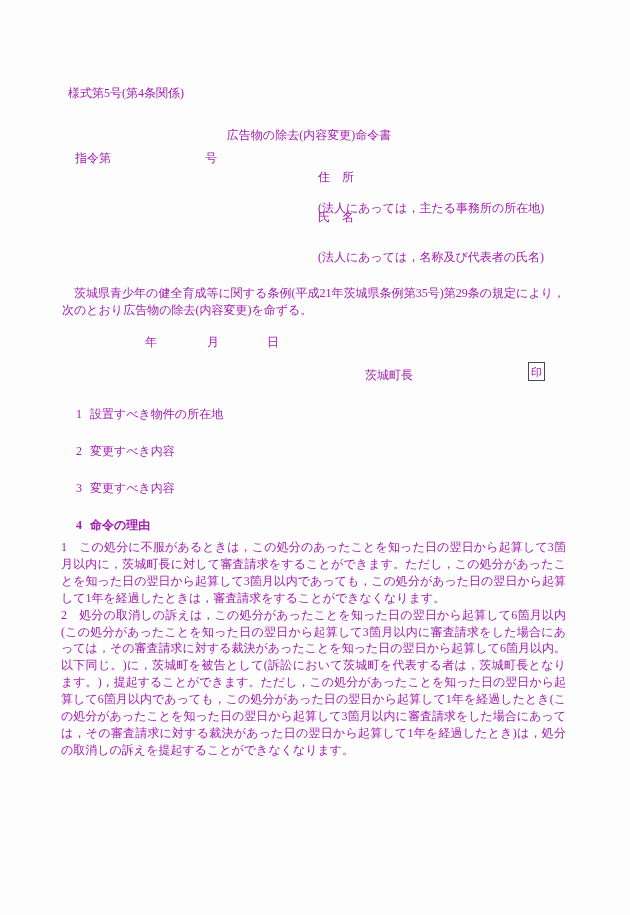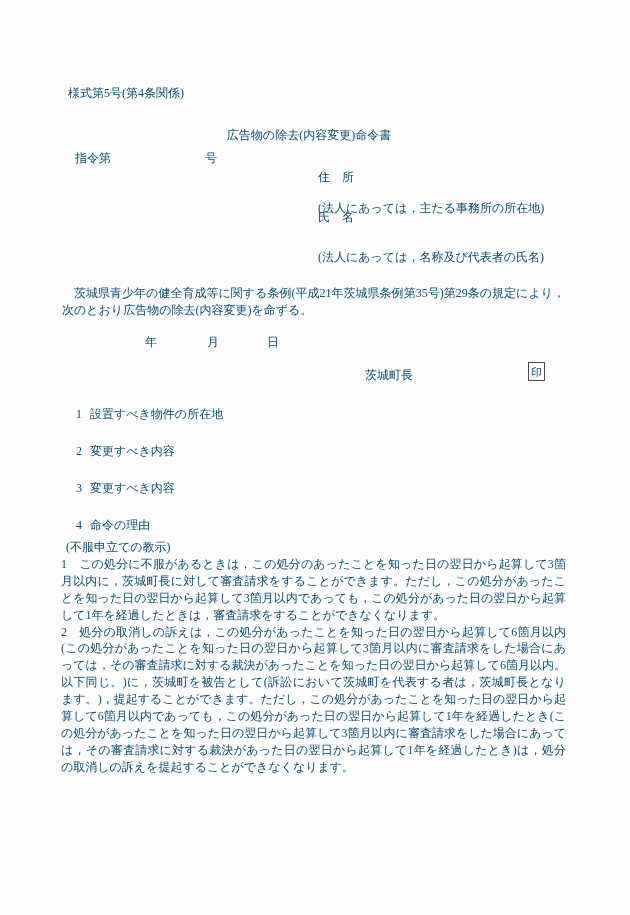--- a/index.html
+++ b/index.html
@@ -2,21 +2,21 @@
 <html><head>
 <meta charset="utf-8">
 <style>
   html,body{margin:0;padding:0;background:#e9e9e9;}
   .page{
     position:relative;
     width:630px;height:915px;
     margin:0 auto;
     background:#fdfdfd;
     font-family:"Liberation Serif","DejaVu Serif",serif;
-    color:#0c4a6e;
+    color:#a21caf;
     font-size:12px;
     line-height:17px;
     overflow:hidden;
   }
   .abs{position:absolute;}
   .form-number{left:68px;top:85px;}
   .doc-title{left:0;top:115px;width:618px;text-align:center;margin-top:12px;}
   .directive-line{left:75px;top:150px;}
   .directive-suffix{margin-left:94px;}
   .address-label{left:318px;top:169px;}
@@ -36,21 +36,21 @@
     left:528px;top:362px;width:17px;height:19px;
     border:1px solid #4a4a4a;
     font-size:11px;line-height:19px;text-align:center;
     box-sizing:border-box;
   }
   .item{left:76px;}
   .item .item-no{display:inline-block;width:14px;}
   .item-1{top:406px;}
   .item-2{top:443px;}
   .item-3{top:480px;}
-  .item-4{top:517px;}
+  .item-4{top:517px;font-weight:bold;}
   .notice{
     left:61px;top:539px;width:505px;
     line-height:16.9px;
   }
   .notice-heading{padding-left:5px;}
   .notice-para{text-align:justify;}
   .notice-para .para-no{display:inline-block;width:18px;}
 </style>
 </head>
 <body>
@@ -88,21 +88,20 @@
     <span class="item-no">2</span><span>変更すべき内容</span>
   </div>
   <div class="abs item item-3">
     <span class="item-no">3</span><span>変更すべき内容</span>
   </div>
   <div class="abs item item-4">
     <span class="item-no">4</span><span>命令の理由</span>
   </div>
 
   <div class="abs notice">
-    <div class="notice-heading">(不服申立ての教示)</div>
     <div class="notice-para">
       <span class="para-no">1</span><span>この処分に不服があるときは，この処分のあったことを知った日の翌日から起算して3箇月以内に，茨城町長に対して審査請求をすることができます。ただし，この処分があったことを知った日の翌日から起算して3箇月以内であっても，この処分があった日の翌日から起算して1年を経過したときは，審査請求をすることができなくなります。</span>
     </div>
     <div class="notice-para">
       <span class="para-no">2</span><span>処分の取消しの訴えは，この処分があったことを知った日の翌日から起算して6箇月以内(この処分があったことを知った日の翌日から起算して3箇月以内に審査請求をした場合にあっては，その審査請求に対する裁決があったことを知った日の翌日から起算して6箇月以内。以下同じ。)に，茨城町を被告として(訴訟において茨城町を代表する者は，茨城町長となります。)，提起することができます。ただし，この処分があったことを知った日の翌日から起算して6箇月以内であっても，この処分があった日の翌日から起算して1年を経過したとき(この処分があったことを知った日の翌日から起算して3箇月以内に審査請求をした場合にあっては，その審査請求に対する裁決があった日の翌日から起算して1年を経過したとき)は，処分の取消しの訴えを提起することができなくなります。</span>
     </div>
   </div>
 
 </div>
 

